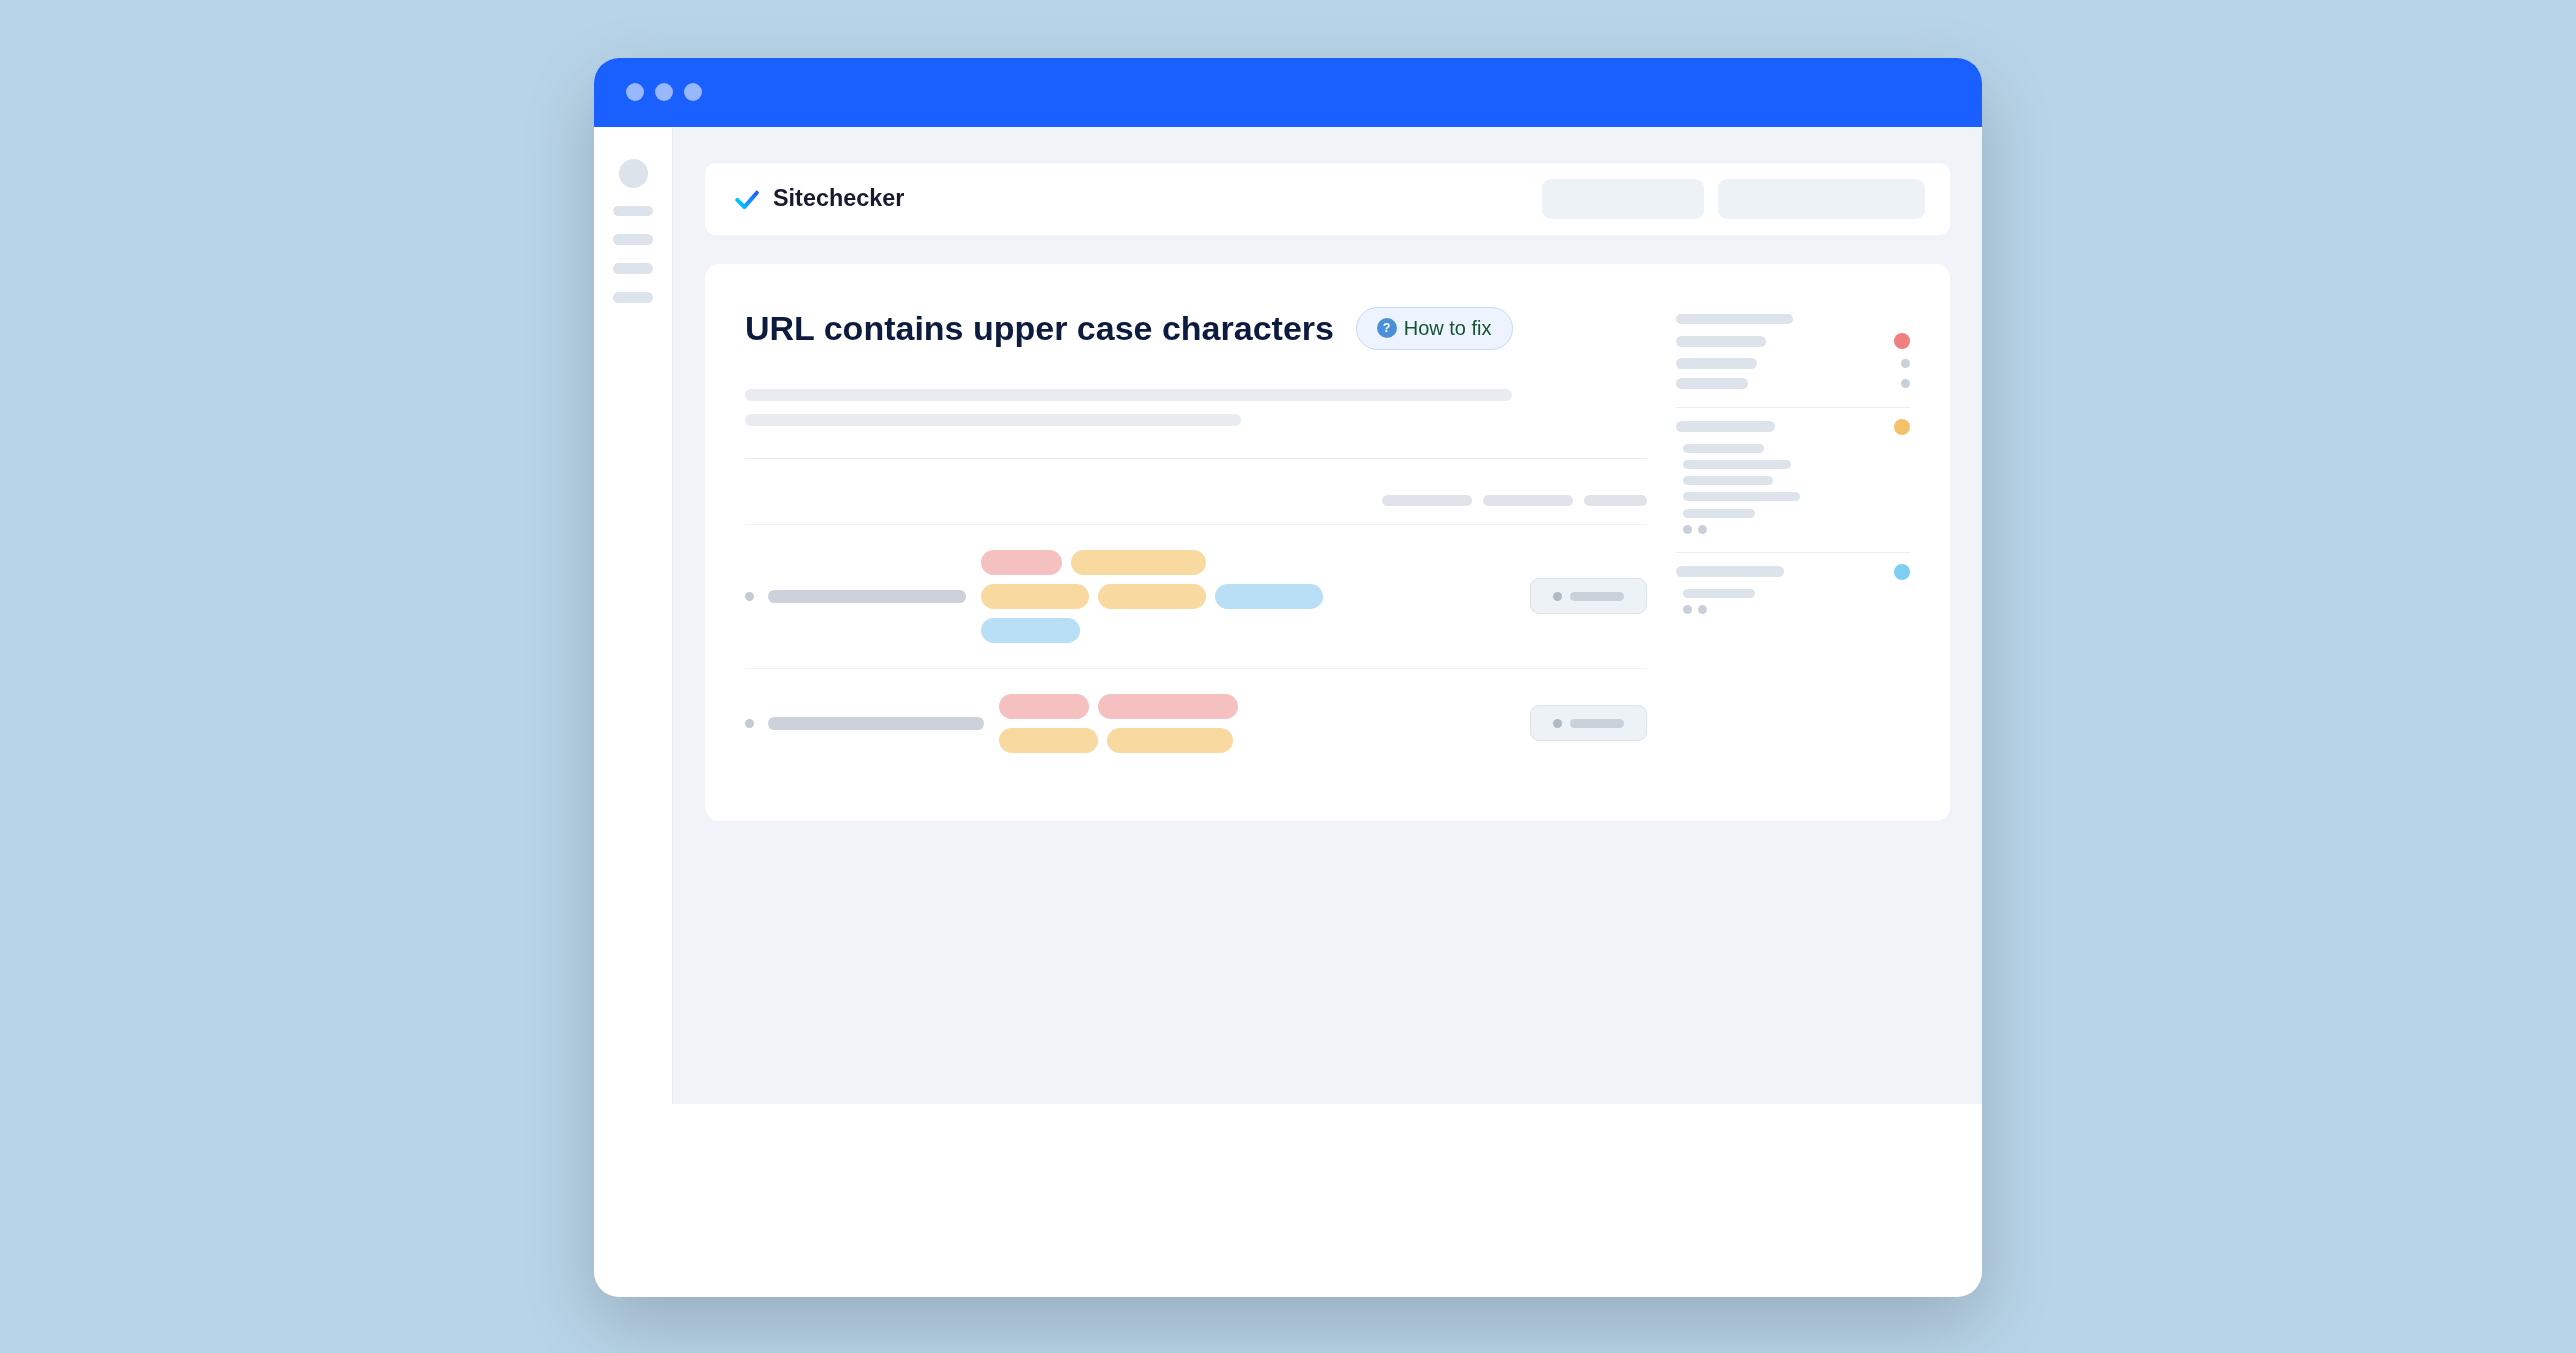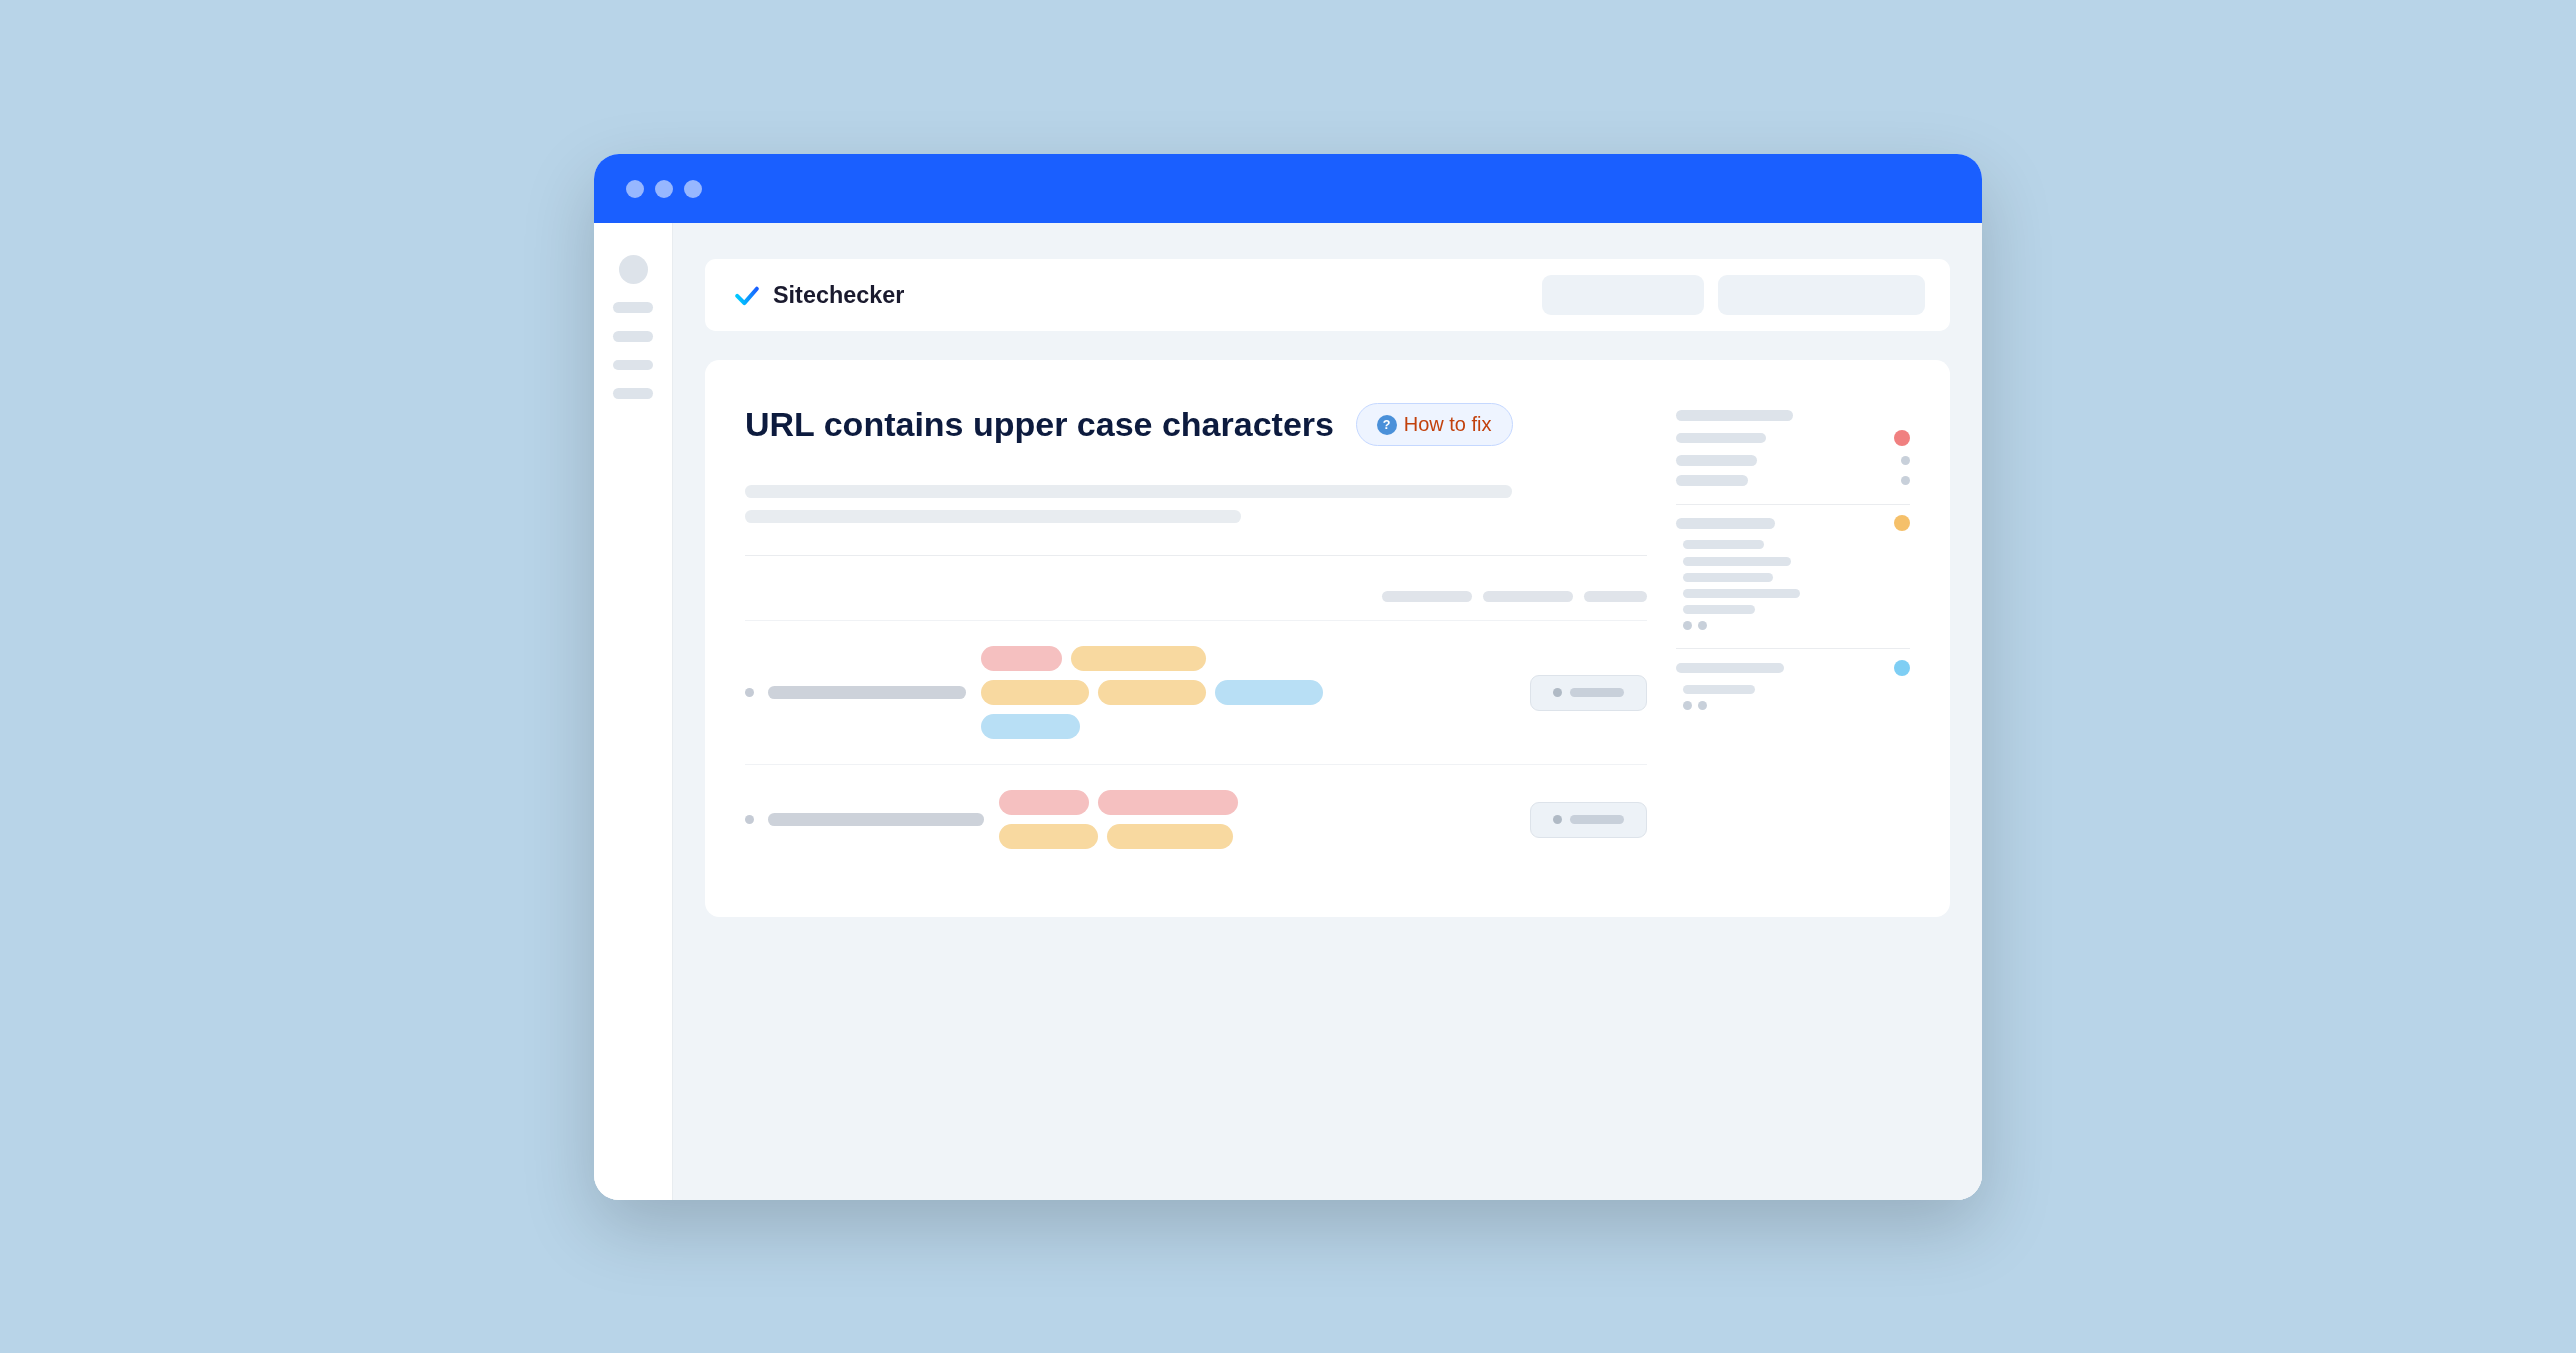--- a/index.html
+++ b/index.html
@@ -9,21 +9,21 @@
       width: 2576px;
       height: 1354px;
       display: flex;
       align-items: center;
       justify-content: center;
       font-family: -apple-system, BlinkMacSystemFont, 'Segoe UI', sans-serif;
     }
 
     .browser-window {
       width: 1388px;
-      height: 1046px;
+      height: 1239px;
       background: #fff;
       border-radius: 25px;
       overflow: hidden;
       box-shadow: 0 27px 72px rgba(0,0,0,0.18);
     }
 
     .browser-titlebar {
       background: #1a5fff;
       height: 69px;
       display: flex;
@@ -176,21 +176,21 @@
       display: flex;
       align-items: center;
       justify-content: center;
       color: #fff;
       font-size: 12.6px;
       font-weight: 700;
     }
 
     .how-to-fix-text {
       font-size: 20px;
-      color: #c2410c;
+      color: #14532d;
       font-weight: 500;
     }
 
     
     .desc-bars {
       display: flex;
       flex-direction: column;
       gap: 12.6px;
       margin-bottom: 32px;
     }

